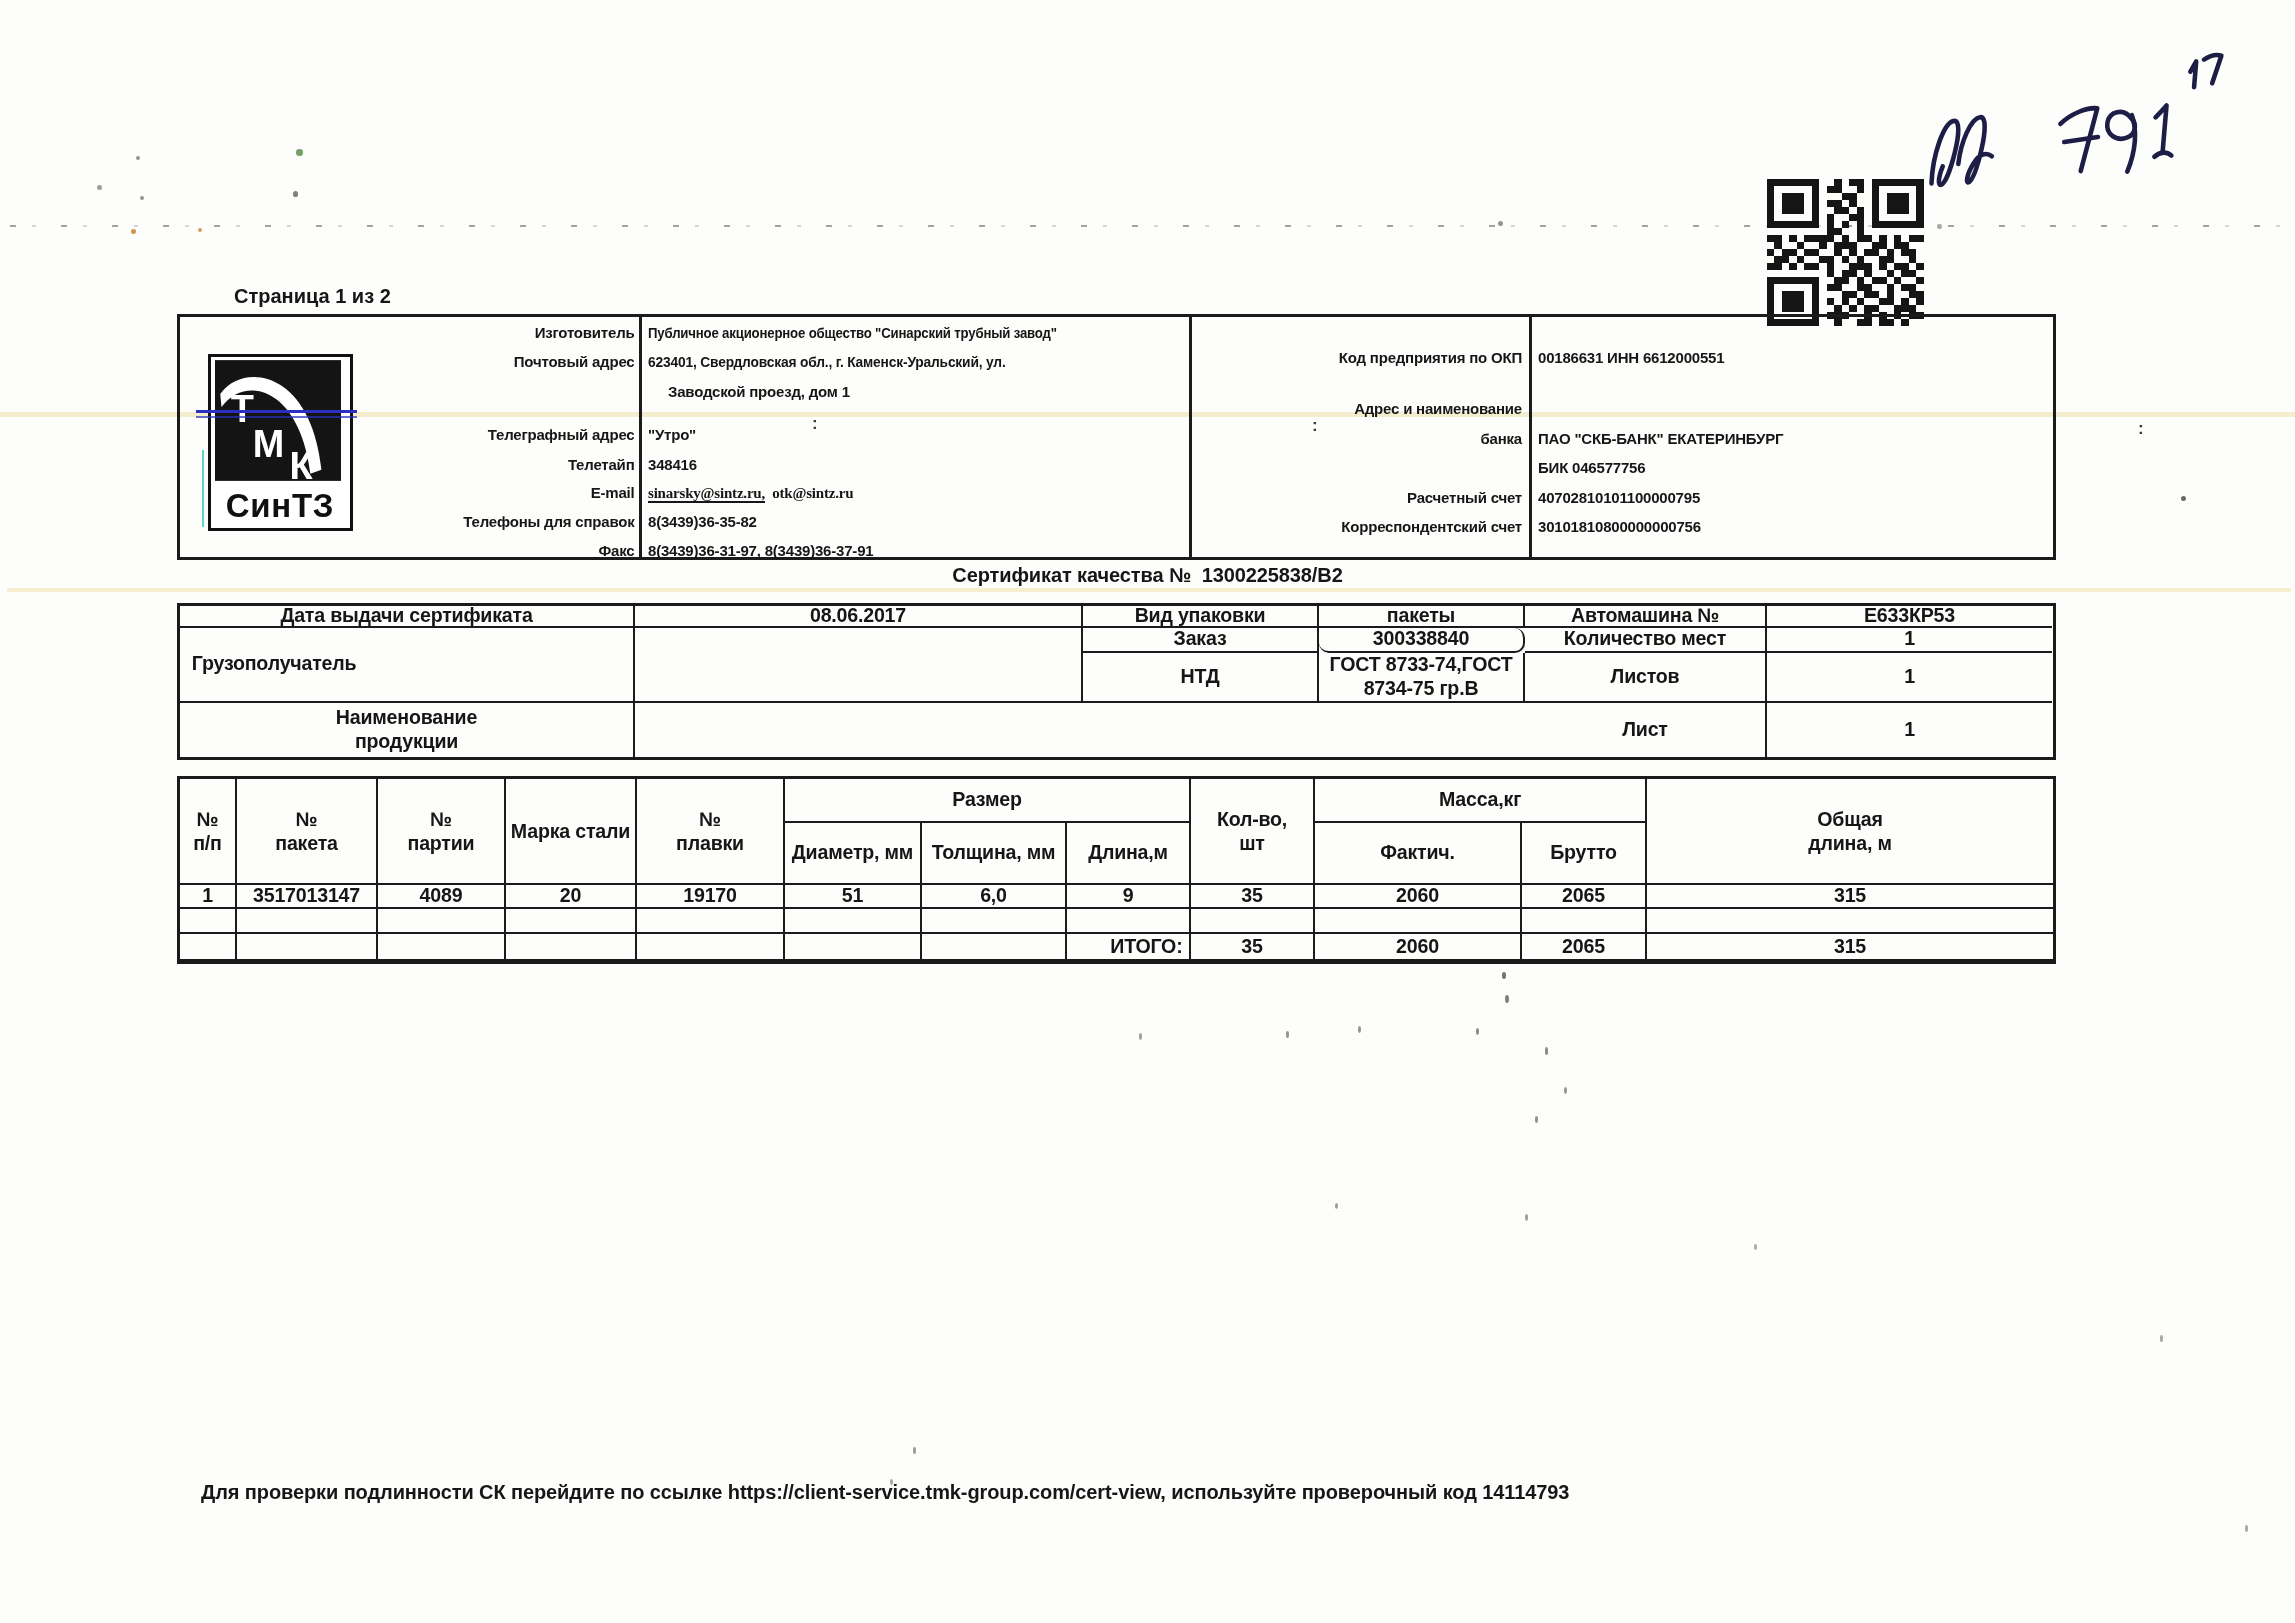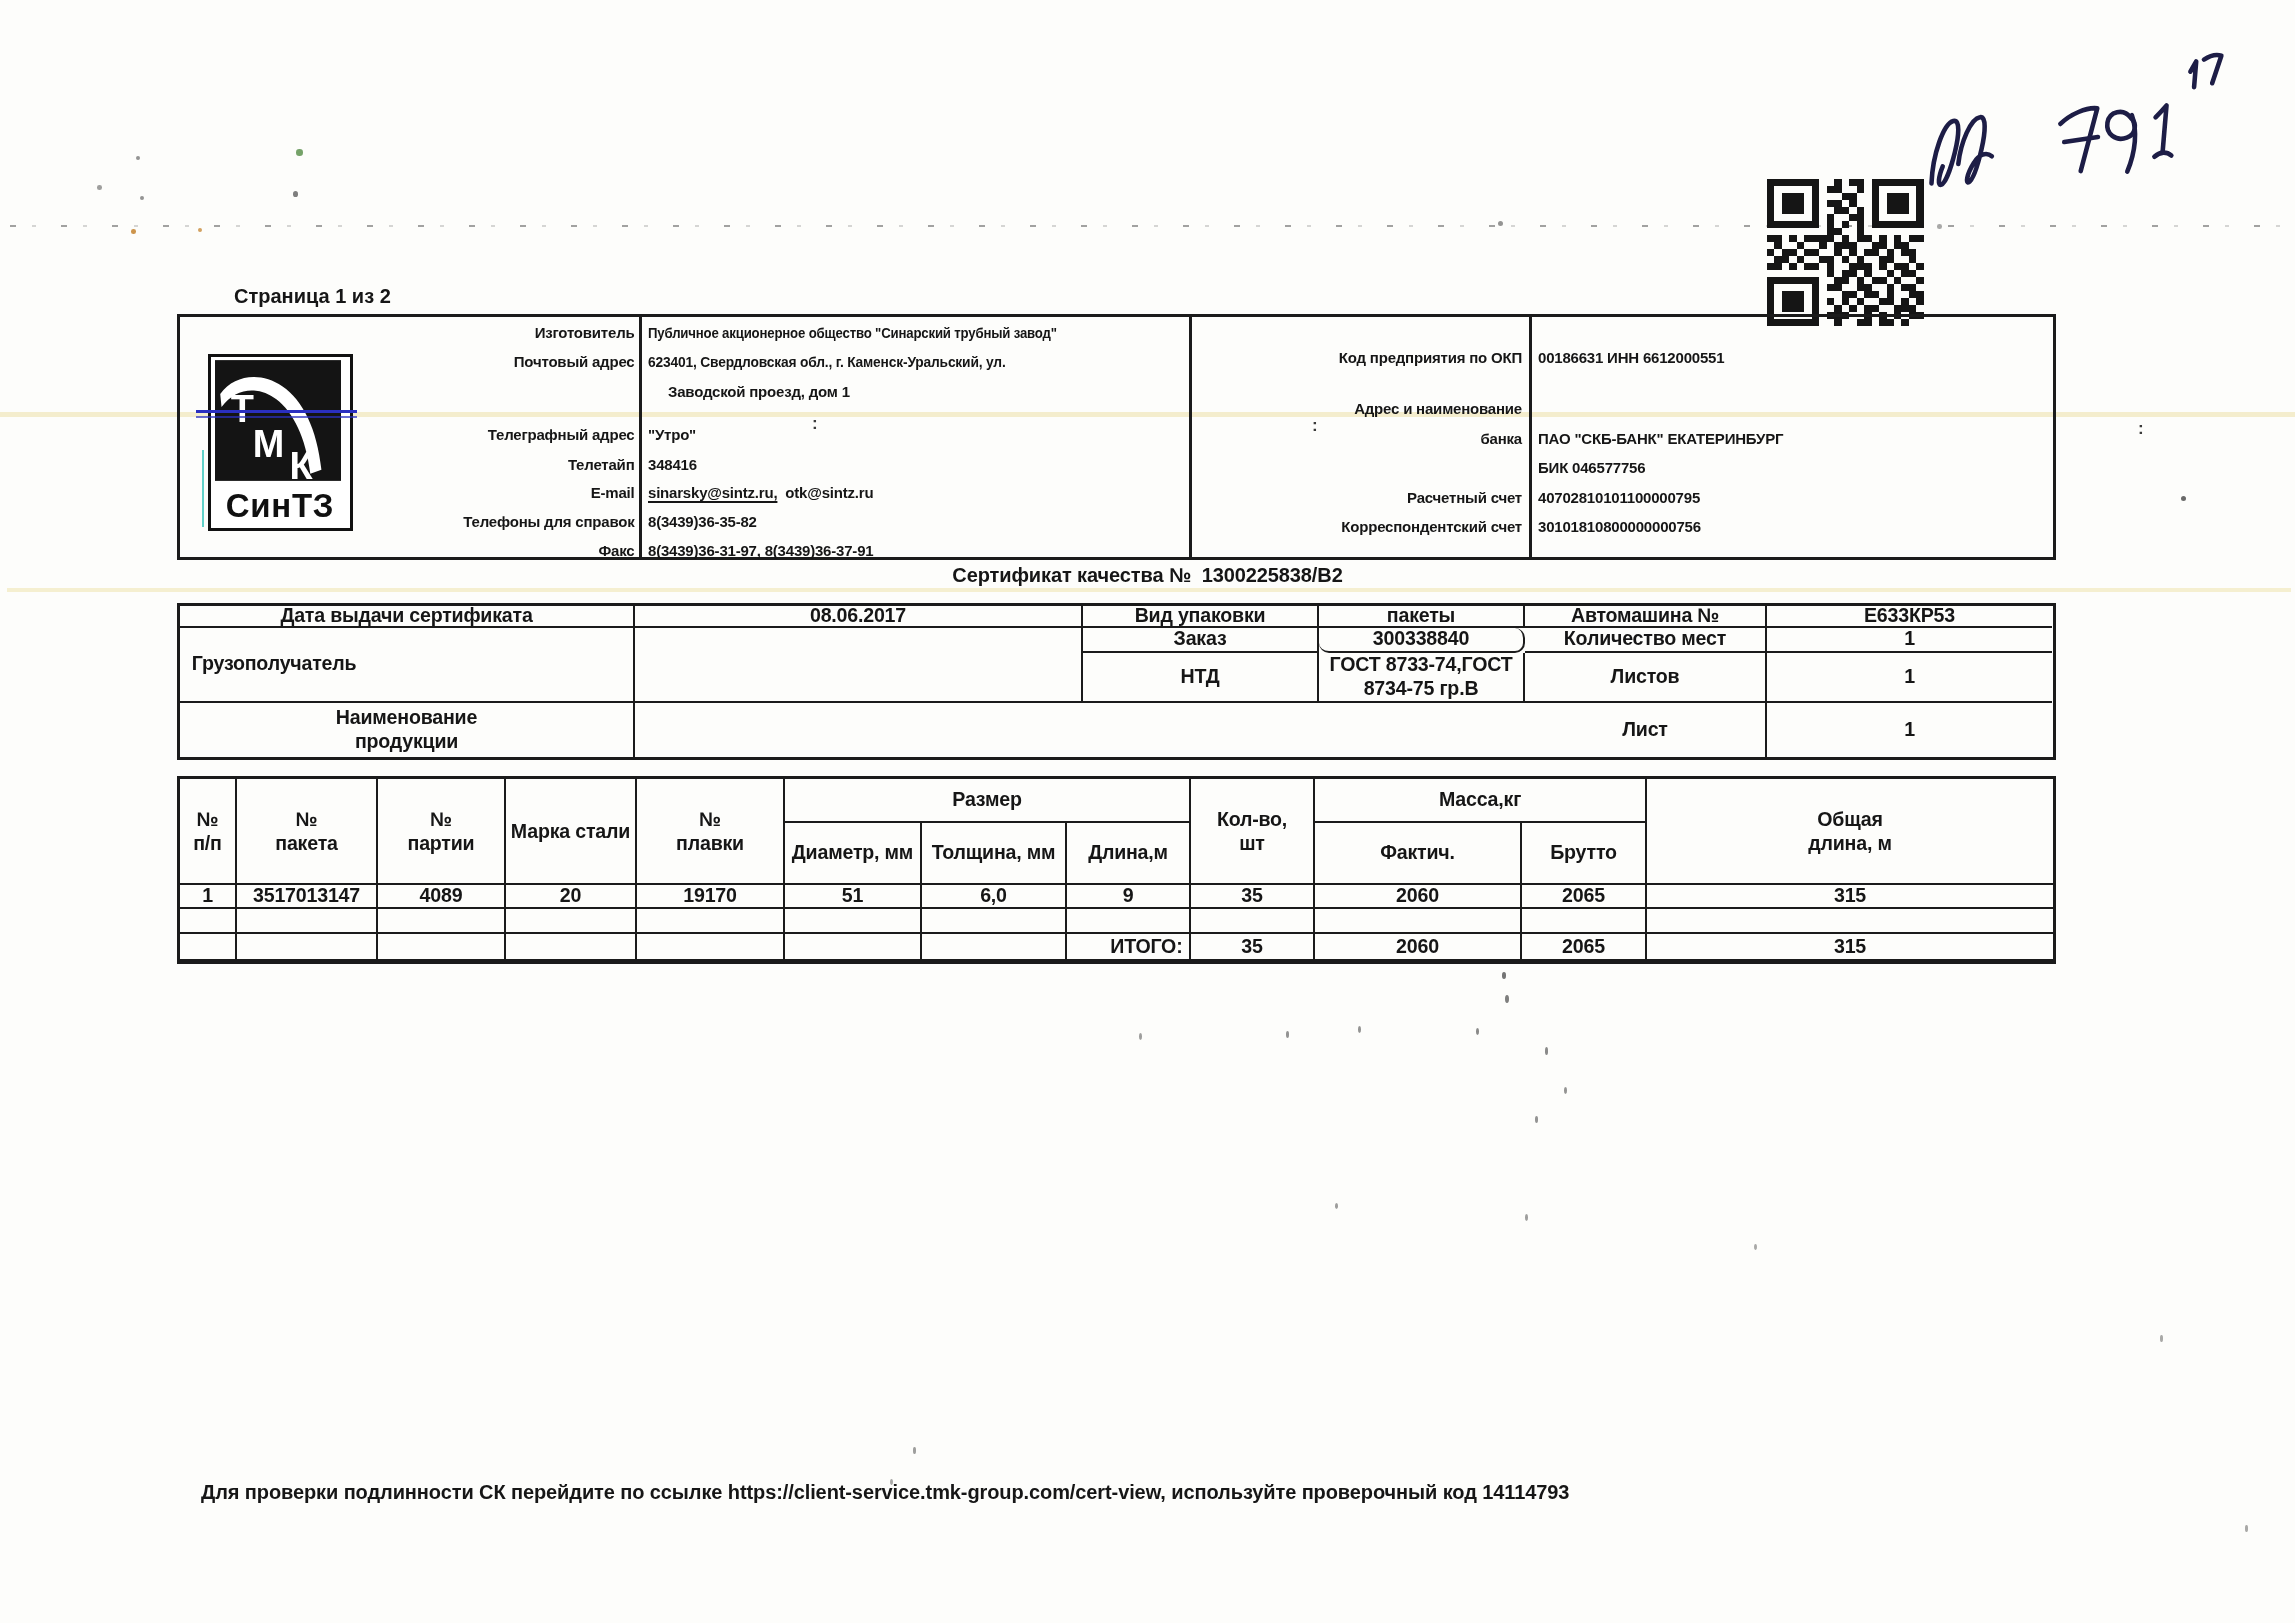--- a/index.html
+++ b/index.html
@@ -627,21 +627,21 @@
   <div class="hrow hlbl" style="top:2.6px;">Изготовитель</div>
   <div class="hrow hval" style="top:2.6px;"><span class="squeeze88">Публичное акционерное общество "Синарский трубный завод"</span></div>
   <div class="hrow hlbl" style="top:32px;">Почтовый адрес</div>
   <div class="hrow hval" style="top:32px;"><span class="squeeze92">623401, Свердловская обл., г. Каменск-Уральский, ул.</span></div>
   <div class="hrow hval" style="top:62px;margin-left:20px;">Заводской проезд, дом 1</div>
   <div class="hrow hlbl" style="top:105px;">Телеграфный адрес</div>
   <div class="hrow hval" style="top:105px;">"Утро"</div>
   <div class="hrow hlbl" style="top:135px;">Телетайп</div>
   <div class="hrow hval" style="top:135px;">348416</div>
   <div class="hrow hlbl" style="top:163px;">E-mail</div>
-  <div class="hrow hval" style="top:163px;"><span class="uline">sinarsky@sintz.ru,</span><span style="white-space:pre;">  otk@sintz.ru</span></div>
+  <div class="hrow hval" style="top:163px;font-family:Liberation Serif, serif;"><span class="uline">sinarsky@sintz.ru,</span><span style="white-space:pre;">  otk@sintz.ru</span></div>
   <div class="hrow hlbl" style="top:192px;">Телефоны для справок</div>
   <div class="hrow hval" style="top:192px;">8(3439)36-35-82</div>
   <div class="hrow hlbl" style="top:221px;">Факс</div>
   <div class="hrow hval" style="top:221px;">8(3439)36-31-97, 8(3439)36-37-91</div>
 
   <div class="hrow hlbl-r" style="top:27.5px;">Код предприятия по ОКП</div>
   <div class="hrow hval-r" style="top:27.5px;">00186631 ИНН 6612000551</div>
   <div class="hrow hlbl-r" style="top:79px;">Адрес и наименование</div>
   <div class="hrow hlbl-r" style="top:109px;">банка</div>
   <div class="hrow hval-r" style="top:109px;">ПАО "СКБ-БАНК" ЕКАТЕРИНБУРГ</div>

